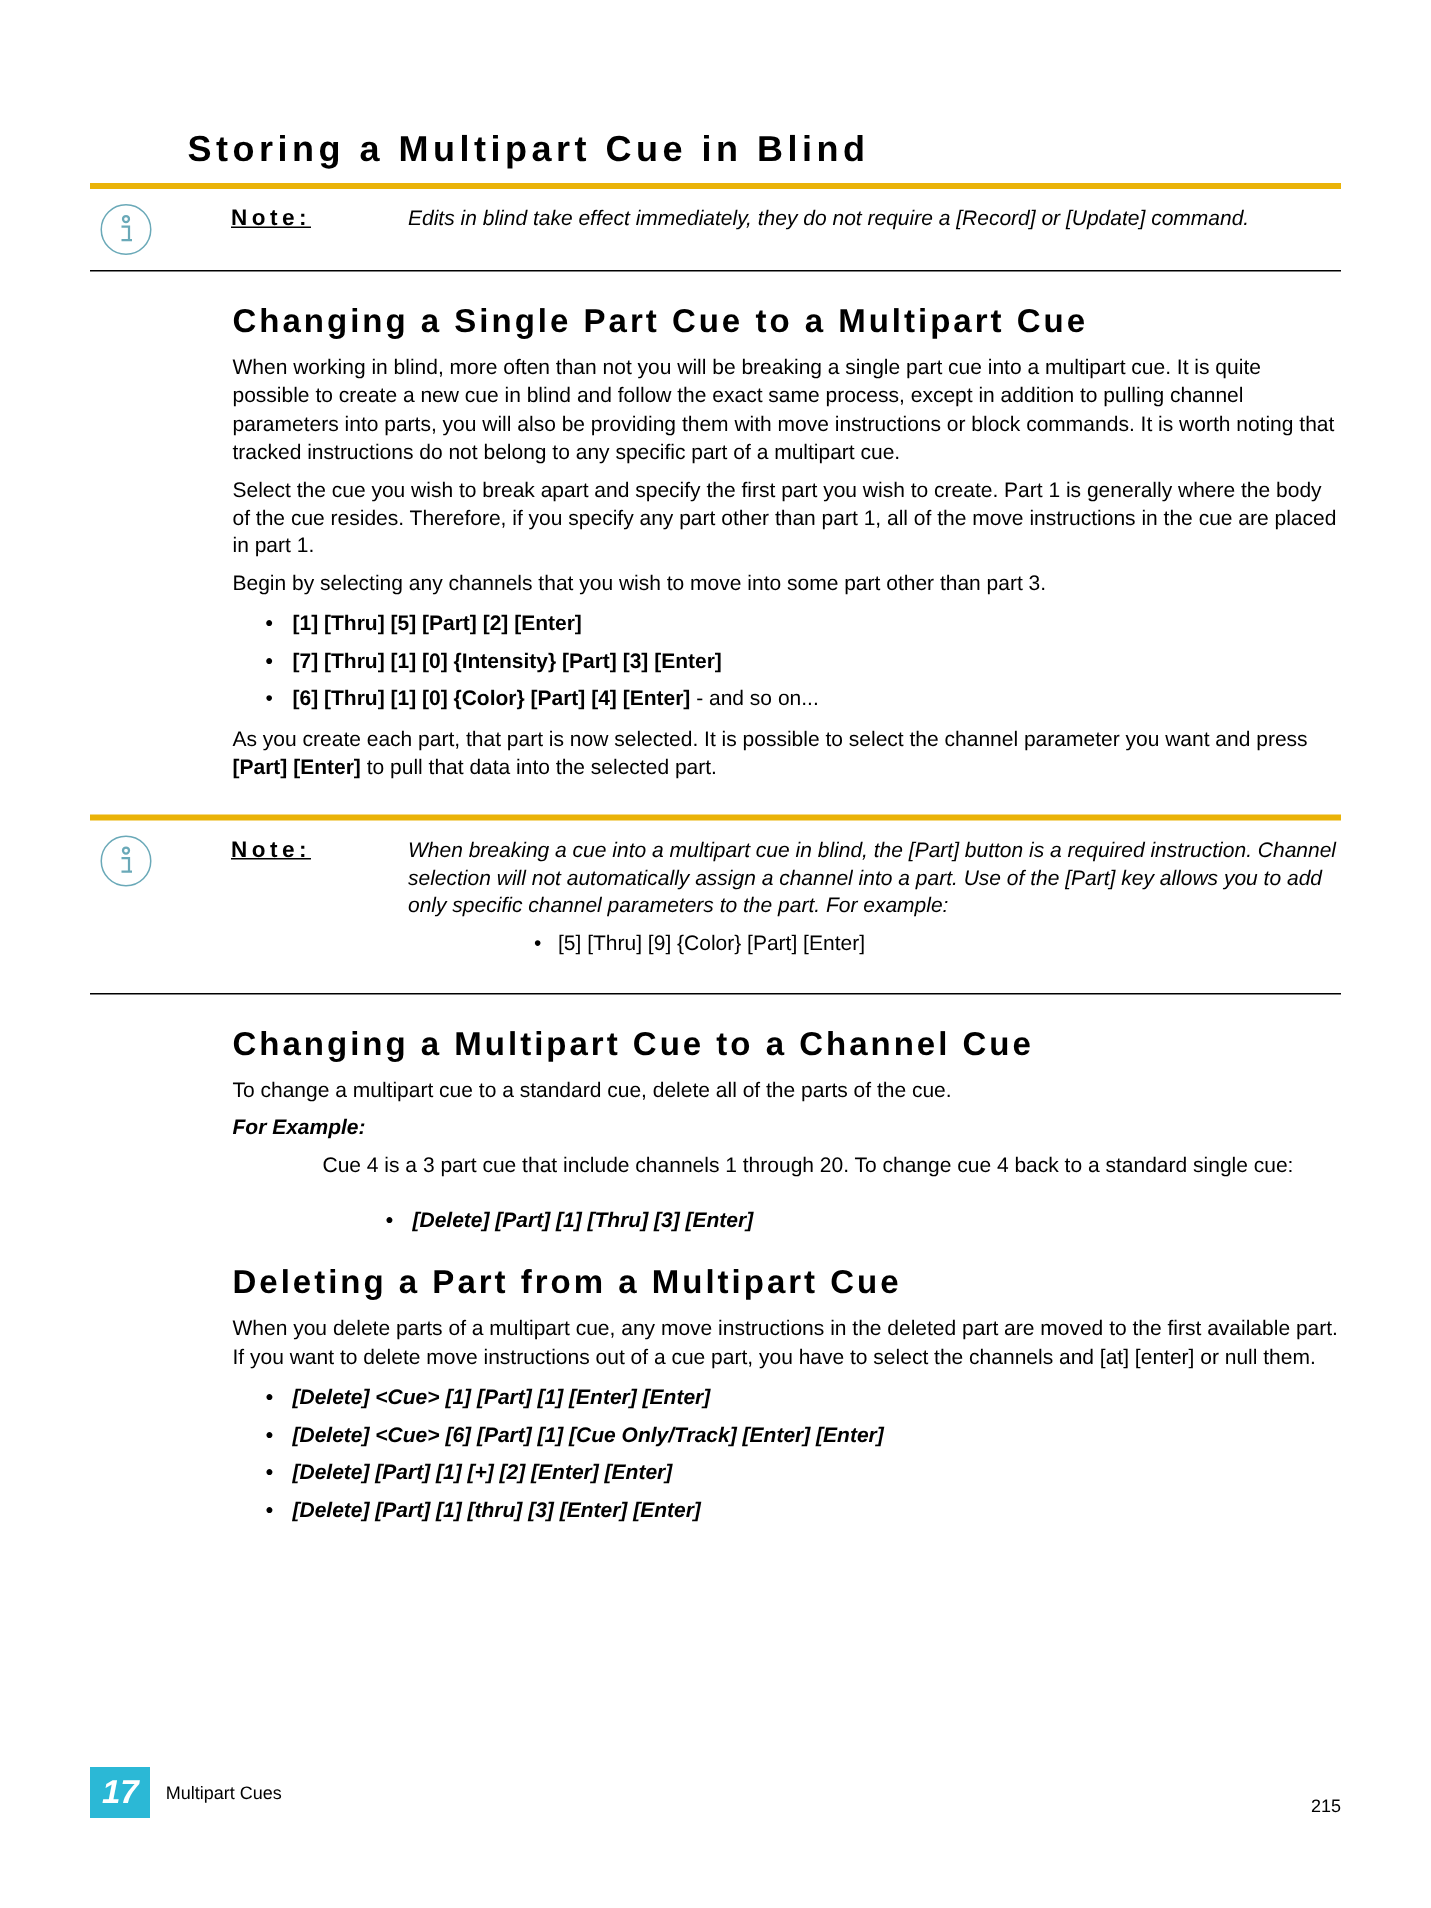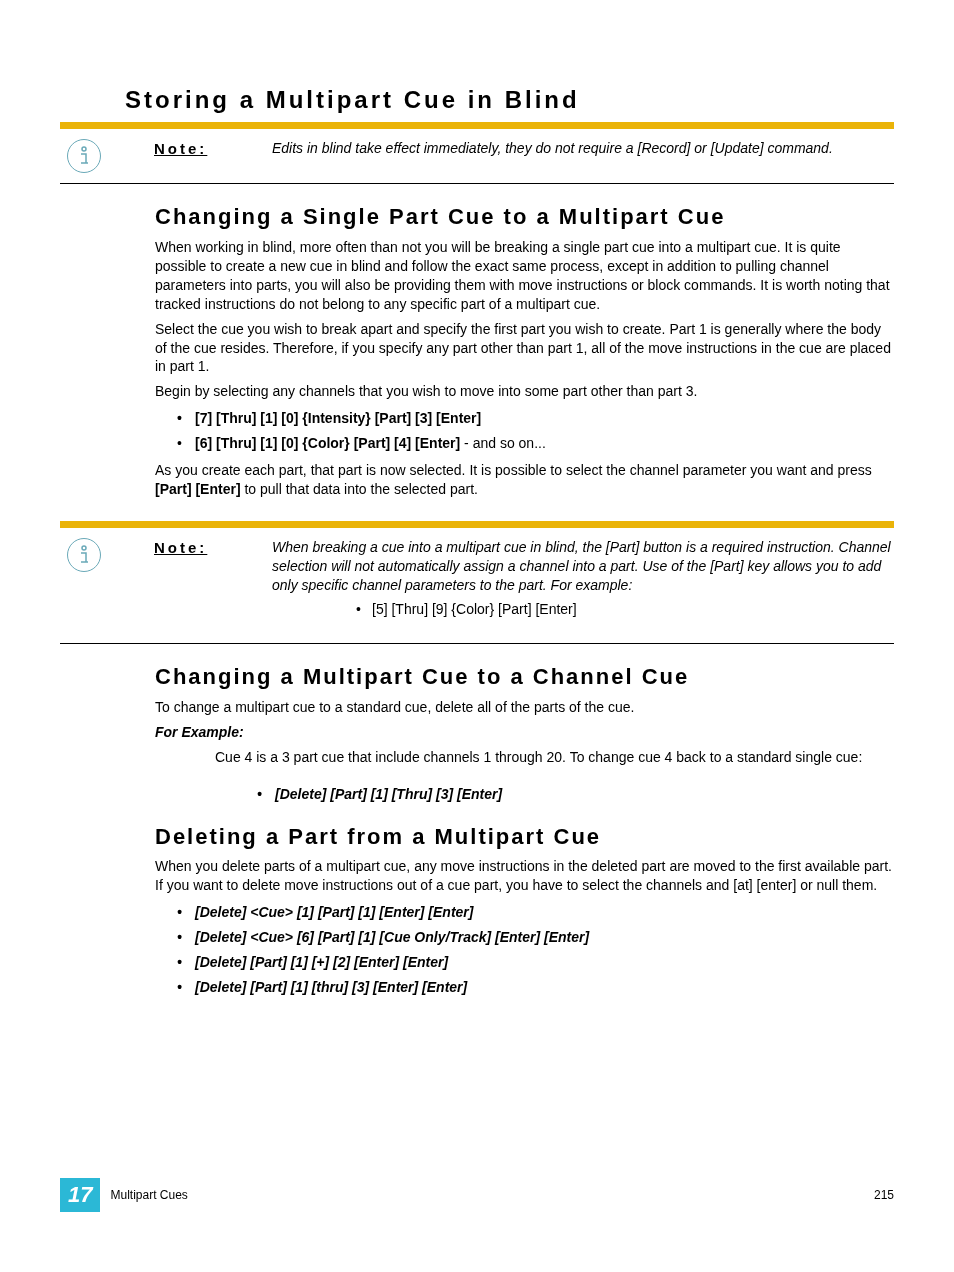--- a/index.html
+++ b/index.html
@@ -29,21 +29,21 @@
     font-weight: bold;
     letter-spacing: 2px;
     margin: 18px 0 6px 0;
   }
   .body-col {
     margin-left: 95px;
     margin-right: 0;
   }
   p { margin: 6px 0; }
   .note-block {
-    border-top: 7px solid #eab308;
+    border-top: 4px solid #eab308;
     border-bottom: 1px solid #000;
     padding: 10px 0 10px 0;
     margin: 0 0 14px 0;
     display: flex;
     align-items: flex-start;
   }
   .note-icon-col {
     width: 48px;
     flex: 0 0 48px;
     display: flex;
@@ -114,21 +114,21 @@
     position: absolute;
     left: -18px;
   }
   .footer {
     position: absolute;
     bottom: 60px;
     left: 60px;
     right: 60px;
     display: flex;
     justify-content: space-between;
-    align-items: center;
+    align-items: flex-end;
     font-size: 12px;
   }
   .footer-left { display: flex; align-items: center; gap: 10px; }
   .chapter-box {
     background: #2bb8d6;
     color: #fff;
     font-weight: bold;
     font-size: 22px;
     font-style: italic;
     padding: 2px 8px;
@@ -154,20 +154,21 @@
       <div class="note-text">Edits in blind take effect immediately, they do not require a [Record] or [Update] command.</div>
     </div>
   </div>
 
   <div class="body-col">
     <div class="h2">Changing a Single Part Cue to a Multipart Cue</div>
     <p>When working in blind, more often than not you will be breaking a single part cue into a multipart cue. It is quite possible to create a new cue in blind and follow the exact same process, except in addition to pulling channel parameters into parts, you will also be providing them with move instructions or block commands. It is worth noting that tracked instructions do not belong to any specific part of a multipart cue.</p>
     <p>Select the cue you wish to break apart and specify the first part you wish to create. Part 1 is generally where the body of the cue resides. Therefore, if you specify any part other than part 1, all of the move instructions in the cue are placed in part 1.</p>
     <p>Begin by selecting any channels that you wish to move into some part other than part 3.</p>
     <ul class="bullets">
+      <li class="bold">[1] [Thru] [5] [Part] [2] [Enter]</li>
       <li class="bold">[7] [Thru] [1] [0] {Intensity} [Part] [3] [Enter]</li>
       <li><span class="bold">[6] [Thru] [1] [0] {Color} [Part] [4] [Enter]</span><span> - and so on...</span></li>
     </ul>
     <p>
       <span>As you create each part, that part is now selected. It is possible to select the channel parameter you want and press </span><span class="bold">[Part] [Enter]</span><span> to pull that data into the selected part.</span>
     </p>
   </div>
 
   <div style="height:16px"></div>
 

